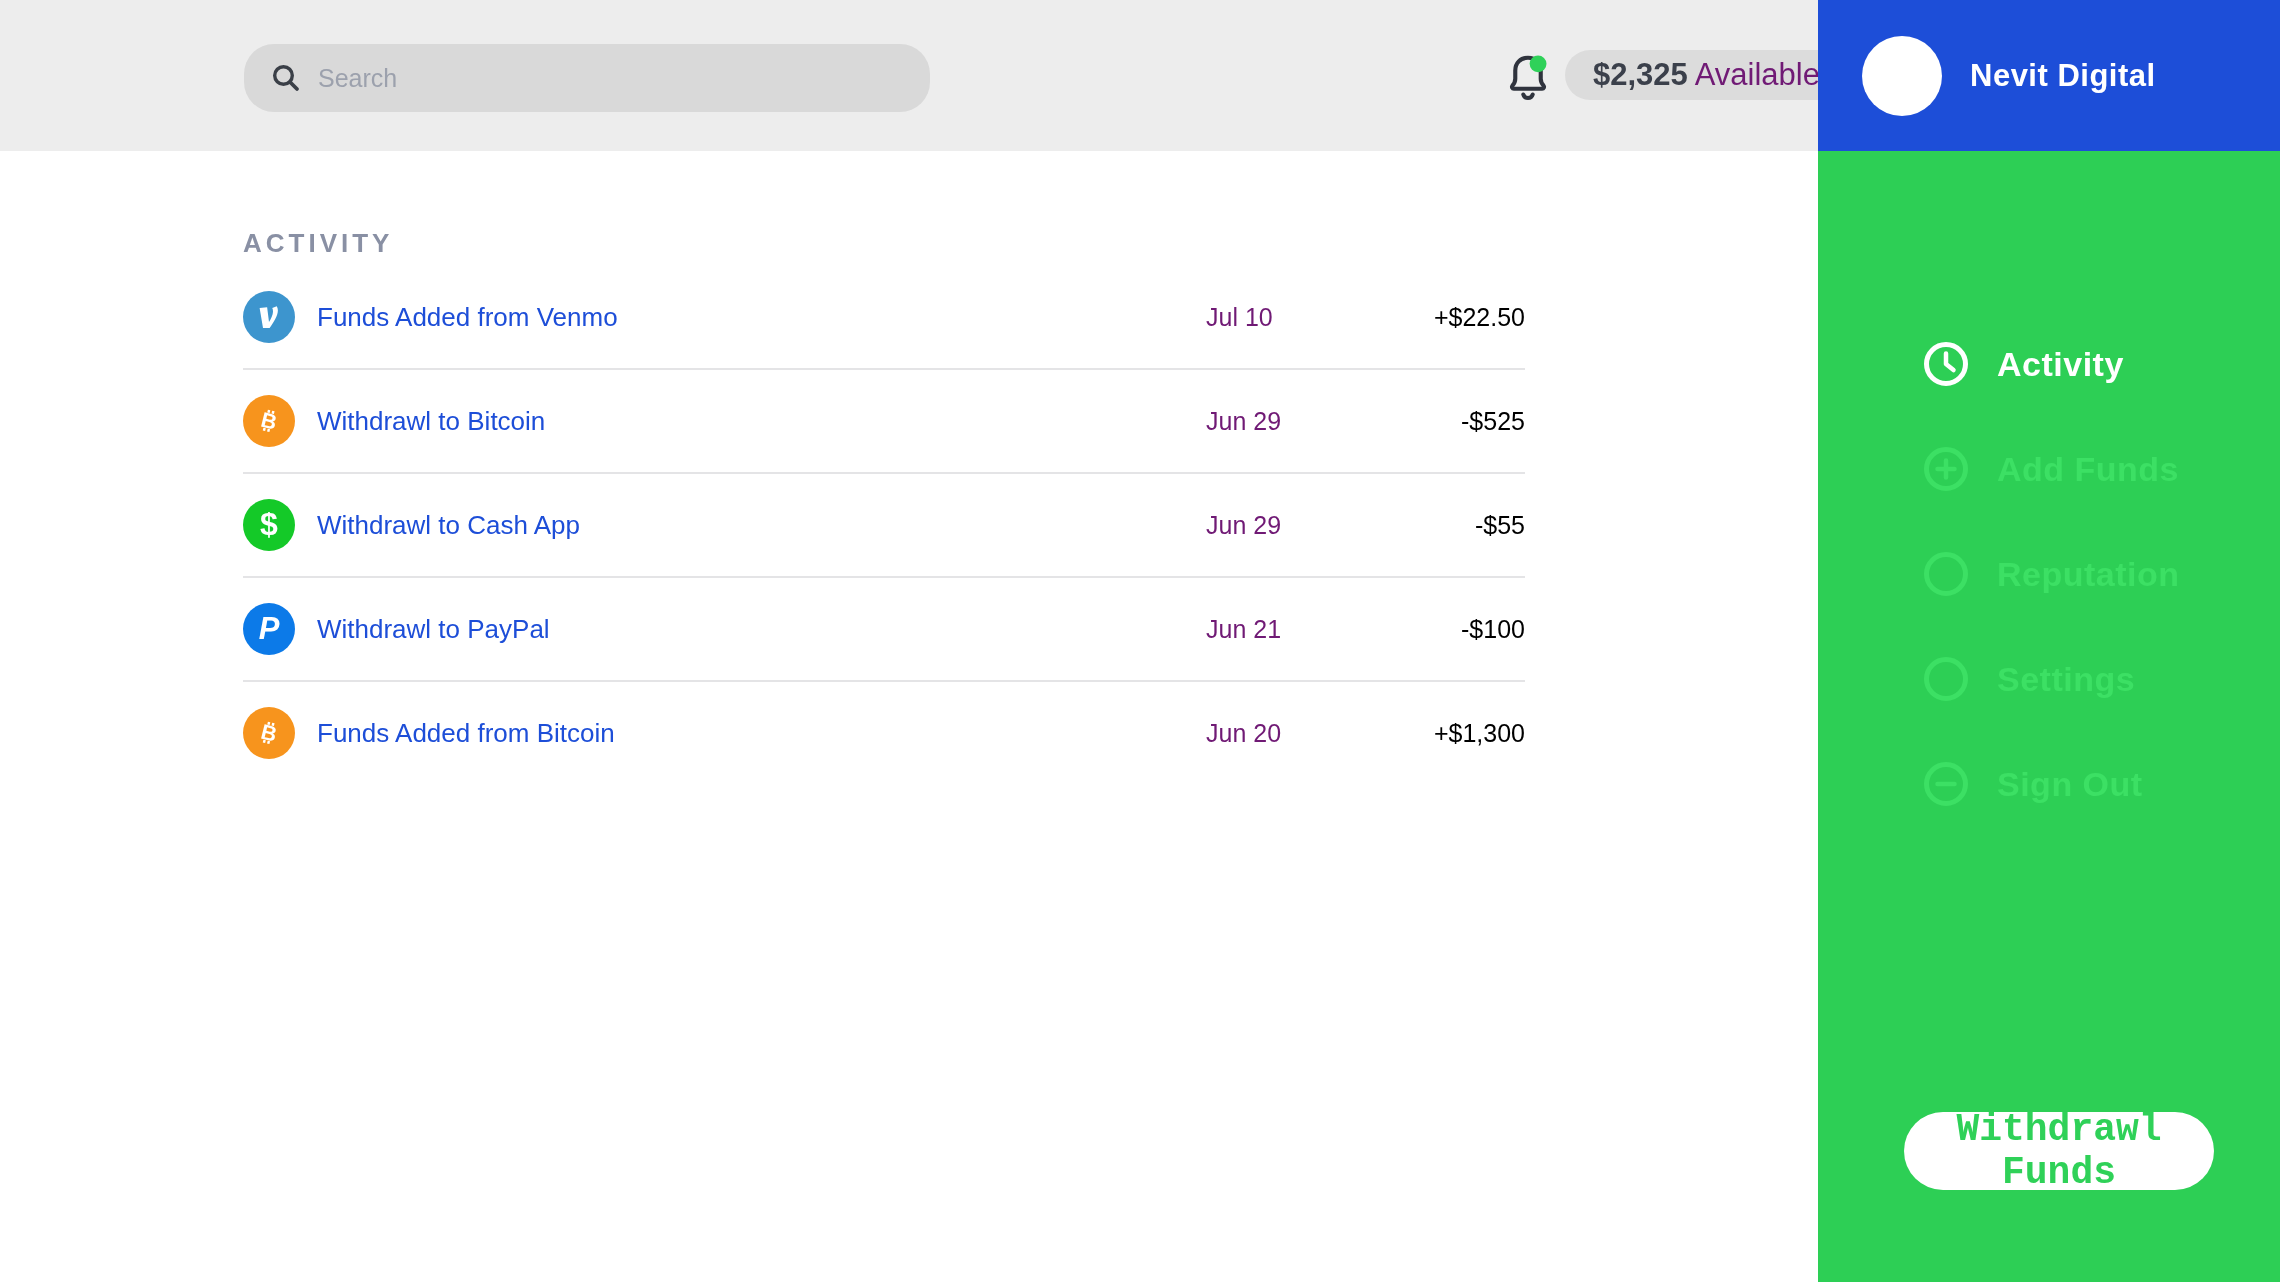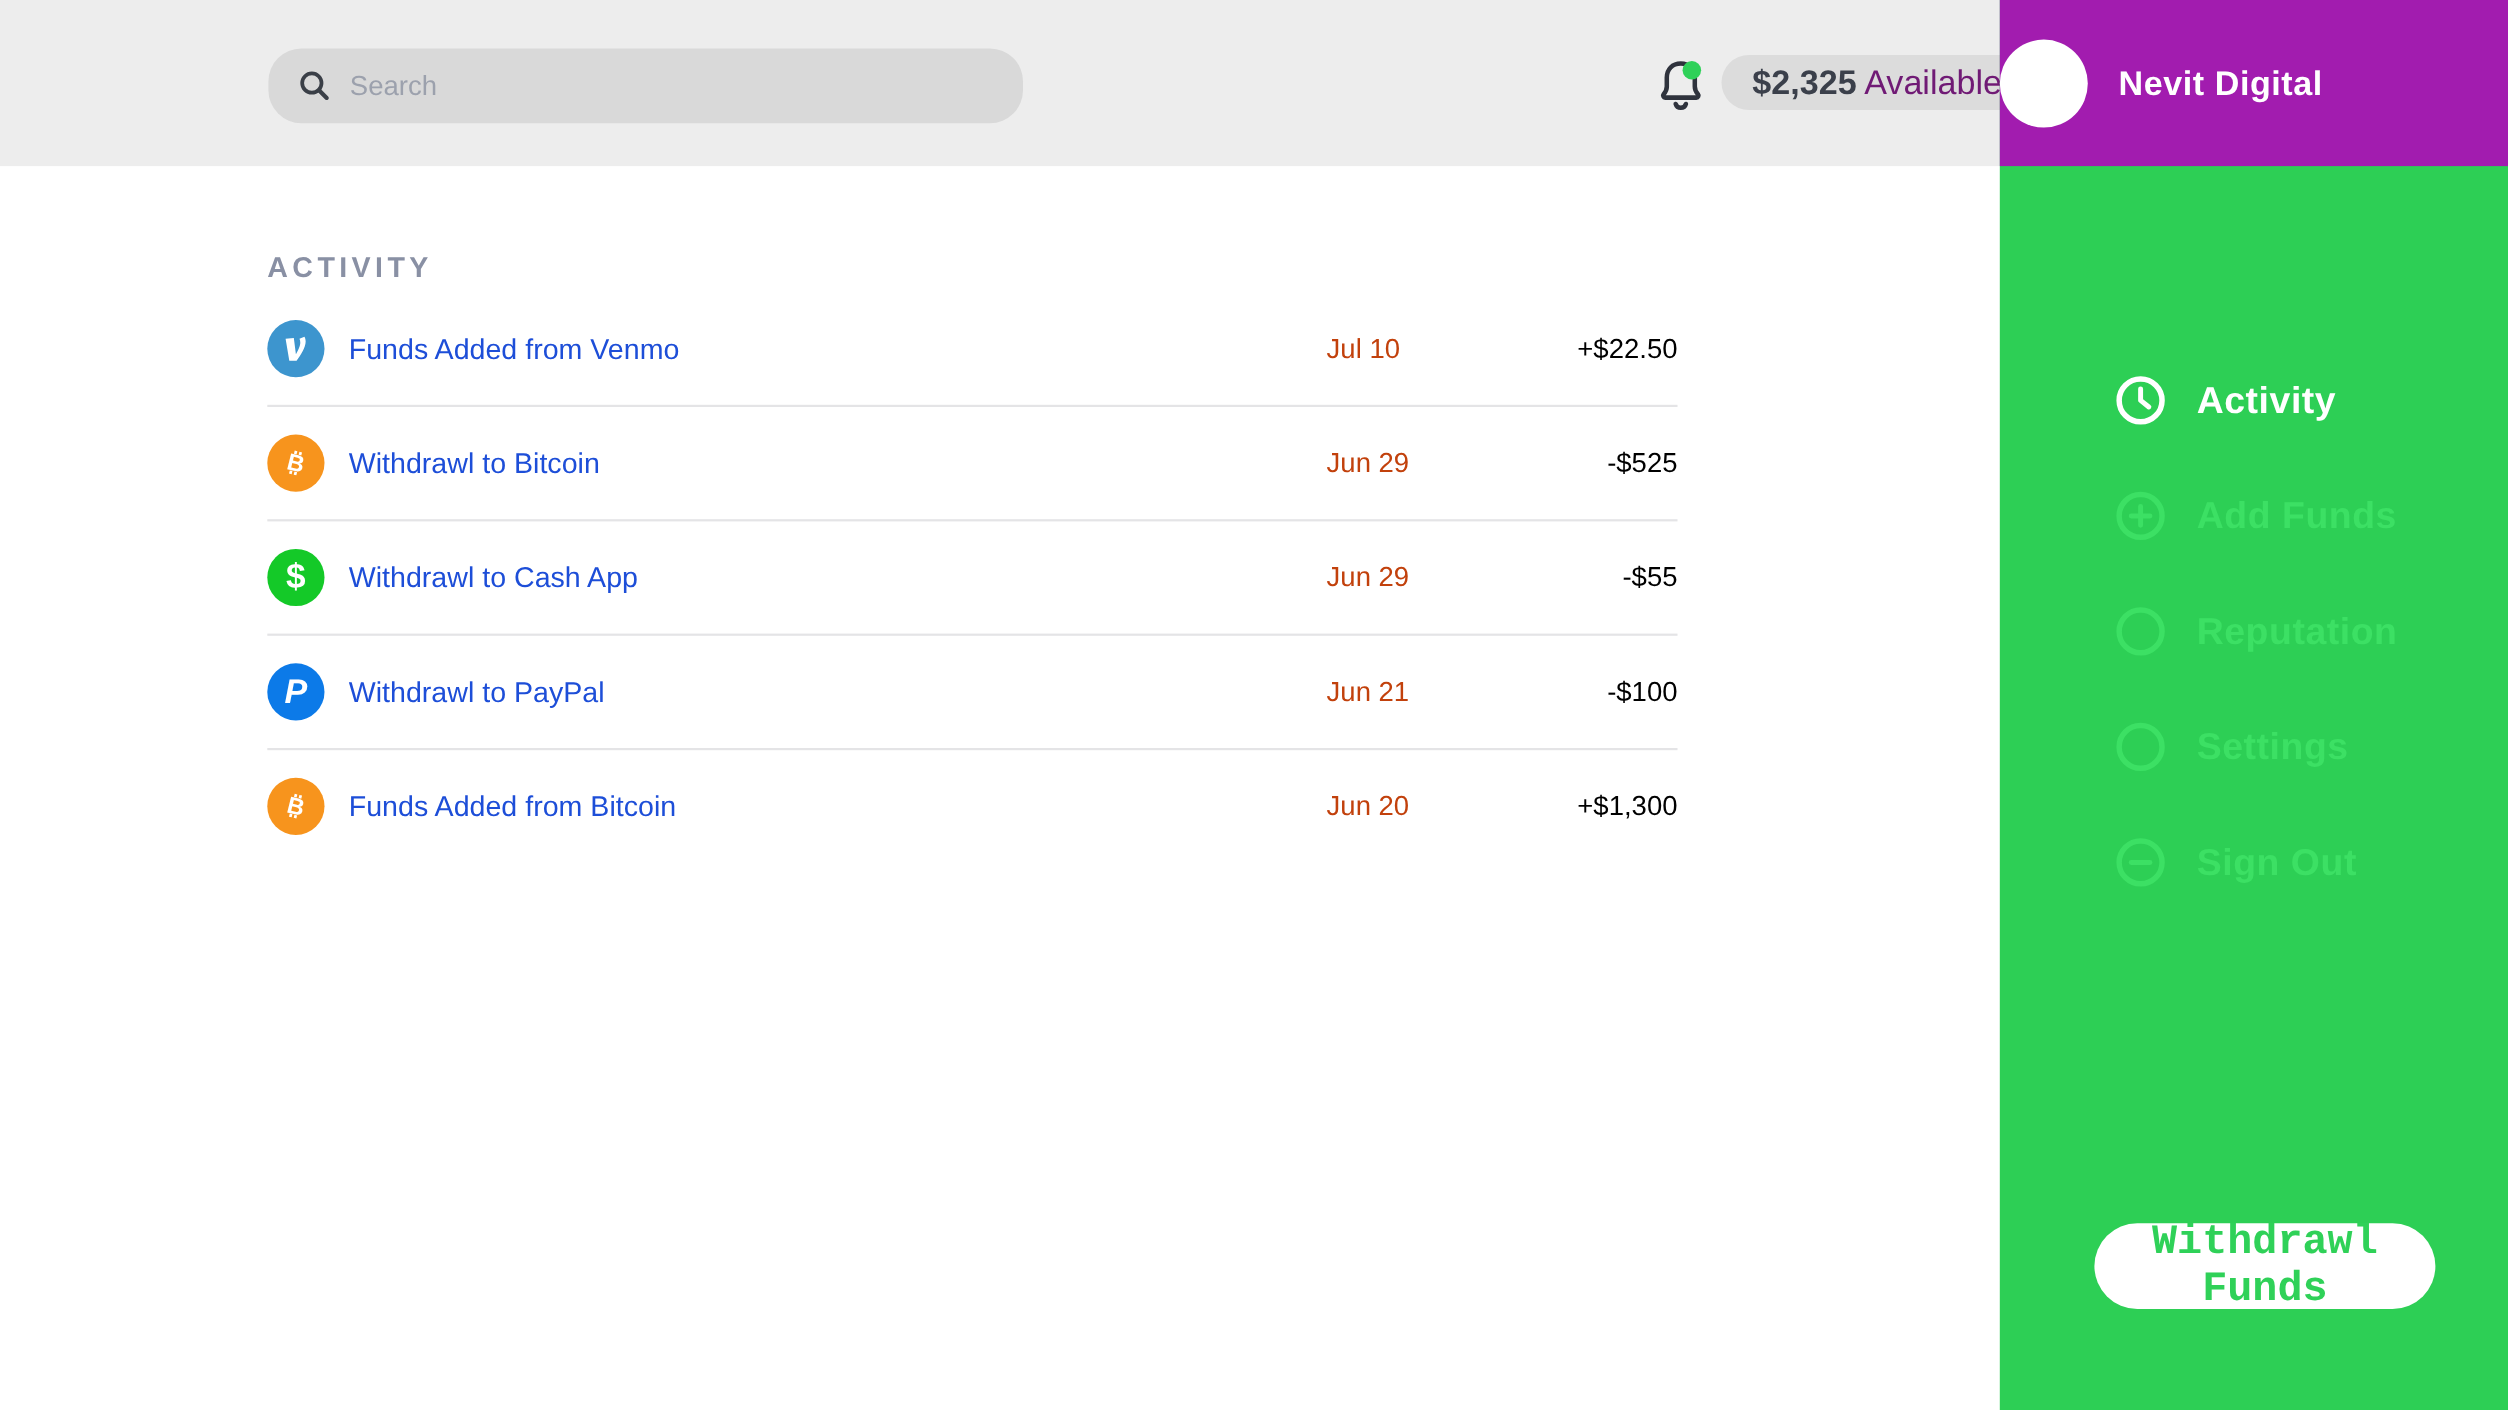--- a/index.html
+++ b/index.html
@@ -68,37 +68,37 @@
     display: flex; align-items: center; justify-content: center;
     color: #fff; flex: 0 0 auto;
   }
   .row-icon .glyph { color: #fff; font-weight: bold; line-height: 1; }
   .row-label {
     margin-left: 22px;
     font-size: 26px; color: #1d4ed8;
   }
   .row-date {
     position: absolute; left: 963px;
-    font-size: 25px; color: #c2410c;
+    font-size: 25px; color: #701a75;
   }
   .row-amount {
     position: absolute; right: 0;
     font-size: 25px; color: #000000;
   }
 
   
   .sidebar {
     position: absolute; left: 1818px; top: 0;
     width: 462px; height: 1282px;
     background: #2DCF55;
   }
   .sidebar-header {
-    height: 151px; background: #a21caf;
-    display: flex; align-items: center;
-    box-sizing: border-box;
+    height: 151px; background: #1d4ed8;
+    display: flex; align-items: center;
+    padding-left: 44px; box-sizing: border-box;
   }
   .avatar { width: 80px; height: 80px; border-radius: 50%; background: #ffffff; flex: 0 0 auto; }
   .brand {
     color: #ffffff; font-size: 31px; font-weight: bold;
     margin-left: 28px; letter-spacing: 0.5px;
   }
   .menu {
     position: absolute; top: 341px; left: 105px;
     display: flex; flex-direction: column; gap: 59px;
   }

